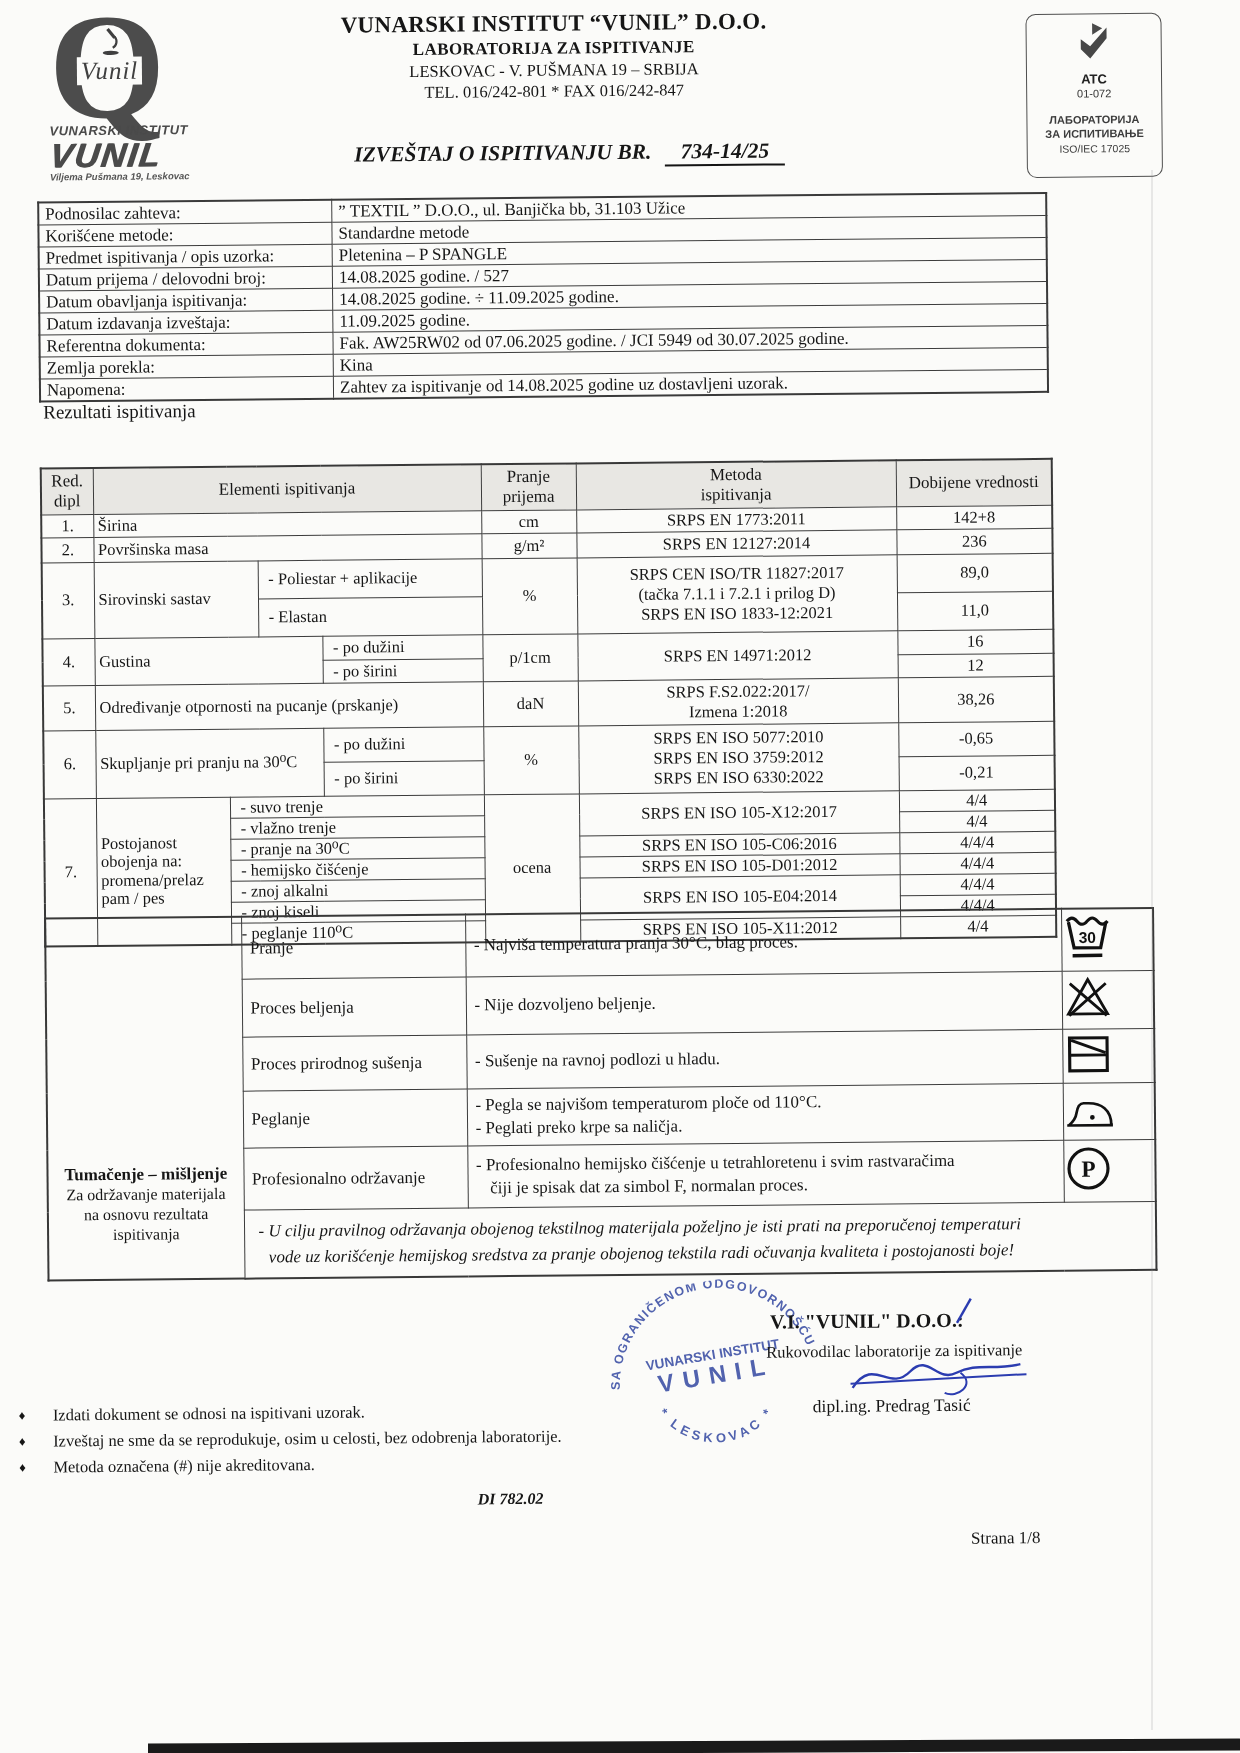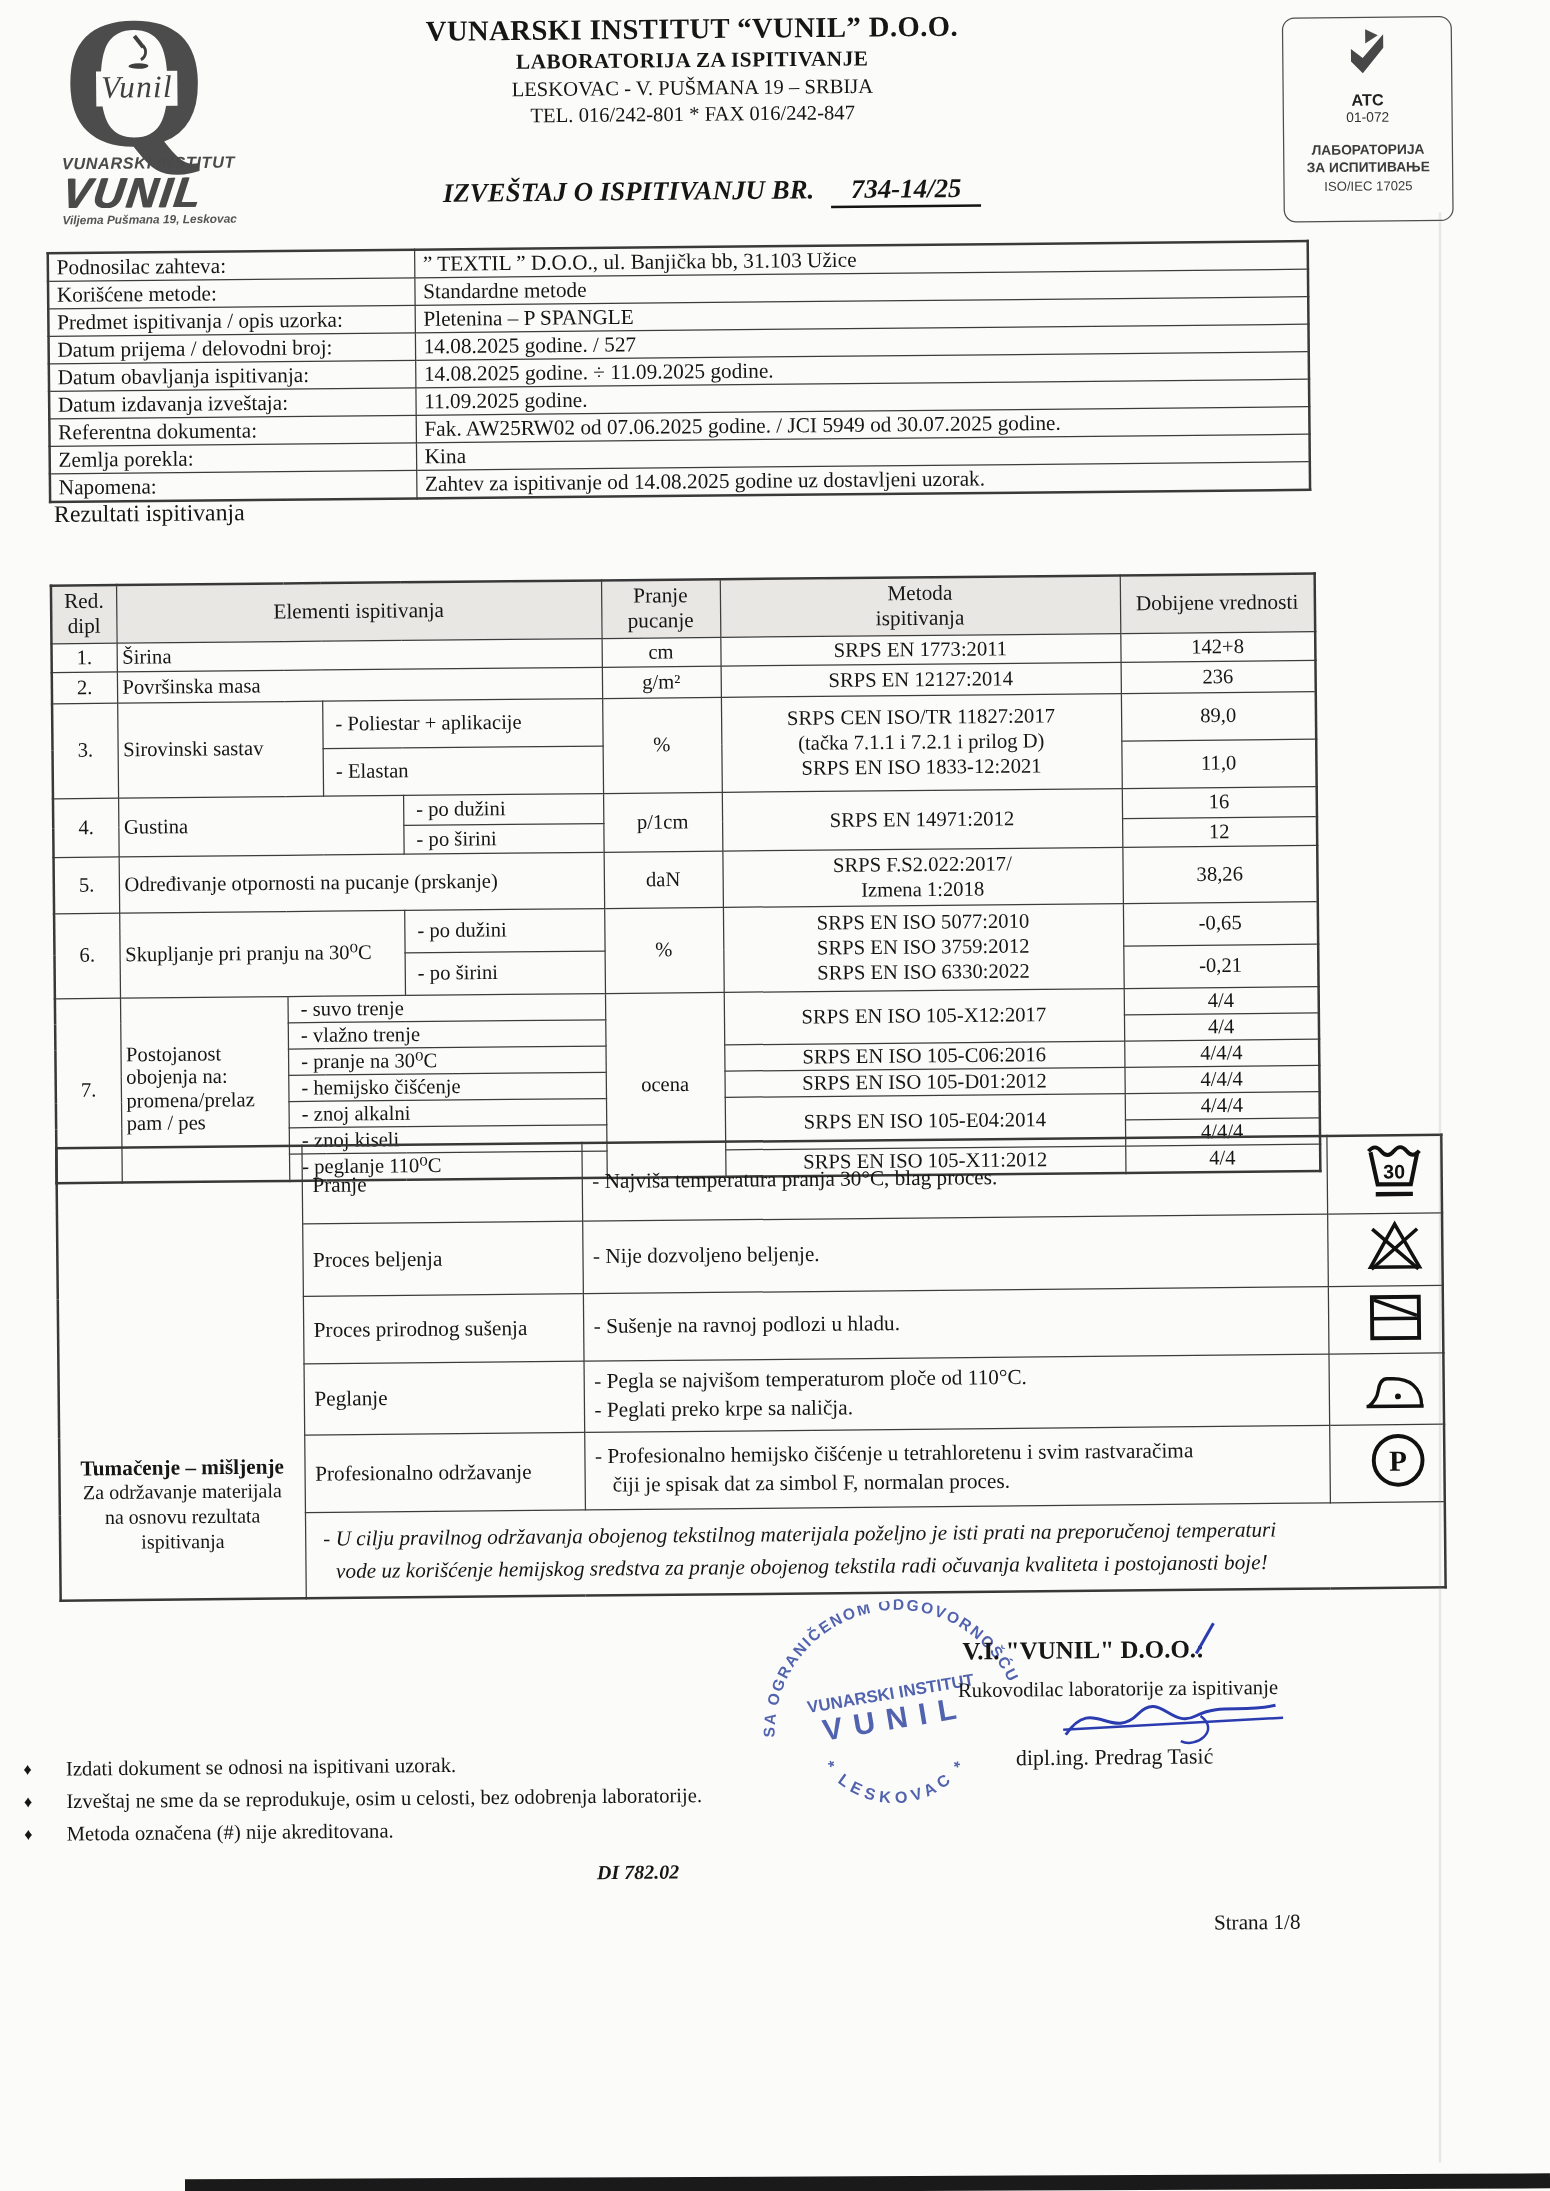--- a/index.html
+++ b/index.html
@@ -51,21 +51,21 @@
   .res .sub{padding-left:10px;}
   .r7line{line-height:1.12;}
 
   .care{position:absolute;left:42px;top:912px;width:1108px;border:2.6px solid #383838;}
   .care td{border:1.4px solid #3c3c3c;font-size:17px;padding:2px 8px;overflow:hidden;vertical-align:middle;}
   .tleft{text-align:center;vertical-align:bottom !important;padding-bottom:34px !important;}
   .tleftTitle{font-weight:bold;font-size:17px;}
   .tleftLine{font-size:16px;line-height:1.25;}
   .cdesc div{line-height:1.35;}
   .cdesc .indent{padding-left:14px;}
-  .csym{text-align:right;padding:2px 12px !important;margin-top:20px;}
+  .csym{text-align:left;padding:2px 0 !important;margin-top:20px;}
   .noteCell{font-style:italic;font-size:16.5px;padding:8px 14px !important;vertical-align:top !important;}
   .noteCell div{line-height:1.5;}
   .noteCell .n2{padding-left:10px;}
 
   
   .stamp{position:absolute;left:588px;top:1282px;width:240px;height:170px;transform:rotate(-9deg);opacity:.92;}
   .signCompany{position:absolute;left:764px;top:1312px;font-size:20px;font-weight:bold;}
   .signRole{position:absolute;left:760px;top:1344px;font-size:16.5px;}
   .signSvg{position:absolute;left:838px;top:1348px;}
   .slashSvg{position:absolute;left:948px;top:1300px;}
@@ -186,21 +186,21 @@
     </colgroup>
     <tbody>
       <tr style="height:46px">
         <th>
               <div>Red.</div>
               <div>dipl</div>
             </th>
         <th colspan="4">Elementi ispitivanja</th>
         <th>
               <div>Pranje</div>
-              <div>pucanje</div>
+              <div>prijema</div>
             </th>
         <th>
               <div>Metoda</div>
               <div>ispitivanja</div>
             </th>
         <th>Dobijene vrednosti</th>
       </tr>
       <tr style="height:23px">
         <td class="cell-c">1.</td>
         <td colspan="4" class="cell-l">Širina</td>

